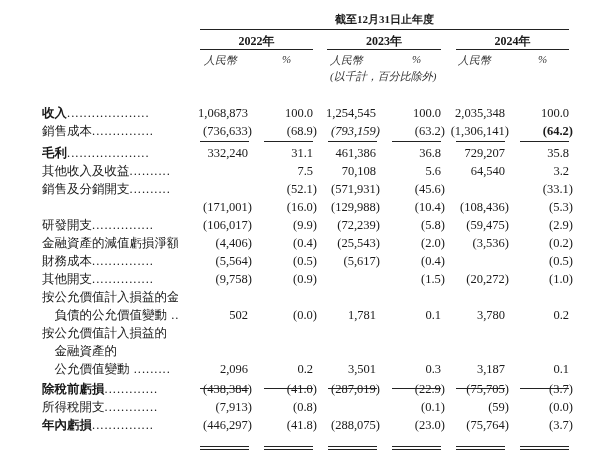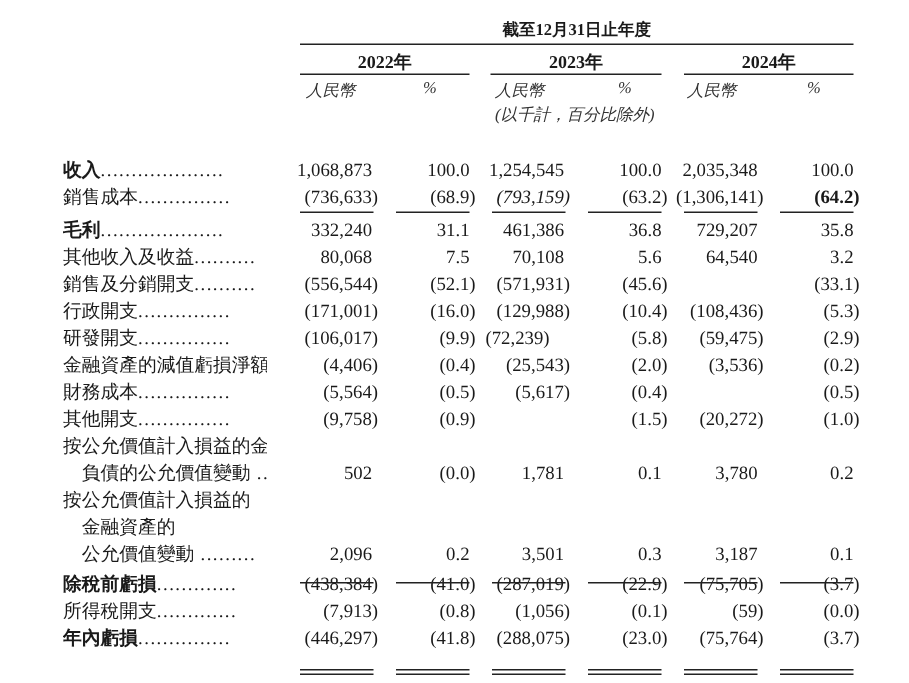--- a/index.html
+++ b/index.html
@@ -67,49 +67,46 @@
       <div class="label bold"><span>毛利</span><span class="dots" style="font-weight: normal;">....................</span></div>
       <div class="num c1">332,240</div>
       <div class="num c2">31.1</div>
       <div class="num c3">461,386</div>
       <div class="num c4">36.8</div>
       <div class="num c5">729,207</div>
       <div class="num c6">35.8</div>
     </div>
     <div class="row" style="top: 162px;">
       <div class="label"><span>其他收入及收益</span><span class="dots" style="font-weight: normal;">..........</span></div>
-      <div class="num c1">80,068</div>
       <div class="num c2">7.5</div>
       <div class="num c3">70,108</div>
       <div class="num c4">5.6</div>
       <div class="num c5">64,540</div>
       <div class="num c6">3.2</div>
     </div>
     <div class="row" style="top: 180px;">
       <div class="label"><span>銷售及分銷開支</span><span class="dots" style="font-weight: normal;">..........</span></div>
-      <div class="num c1" style="right: auto; margin-left: 4px;">(556,544)</div>
       <div class="num c2" style="right: auto; margin-left: 4px;">(52.1)</div>
       <div class="num c3" style="right: auto; margin-left: 4px;">(571,931)</div>
       <div class="num c4" style="right: auto; margin-left: 4px;">(45.6)</div>
       <div class="num c6" style="right: auto; margin-left: 4px;">(33.1)</div>
     </div>
     <div class="row" style="top: 198px;">
-      <div class="label"><span>行政開支</span><span class="dots" style="font-weight: normal;">...............</span></div>
       <div class="num c1" style="right: auto; margin-left: 4px;">(171,001)</div>
       <div class="num c2" style="right: auto; margin-left: 4px;">(16.0)</div>
       <div class="num c3" style="right: auto; margin-left: 4px;">(129,988)</div>
       <div class="num c4" style="right: auto; margin-left: 4px;">(10.4)</div>
       <div class="num c5" style="right: auto; margin-left: 4px;">(108,436)</div>
       <div class="num c6" style="right: auto; margin-left: 4px;">(5.3)</div>
     </div>
     <div class="row" style="top: 216px;">
       <div class="label"><span>研發開支</span><span class="dots" style="font-weight: normal;">...............</span></div>
       <div class="num c1" style="right: auto; margin-left: 4px;">(106,017)</div>
       <div class="num c2" style="right: auto; margin-left: 4px;">(9.9)</div>
-      <div class="num c3" style="right: auto; margin-left: 4px; text-align: center;">(72,239)</div>
+      <div class="num c3" style="right: auto; margin-left: 4px;">(72,239)</div>
       <div class="num c4" style="right: auto; margin-left: 4px;">(5.8)</div>
       <div class="num c5" style="right: auto; margin-left: 4px;">(59,475)</div>
       <div class="num c6" style="right: auto; margin-left: 4px;">(2.9)</div>
     </div>
     <div class="row" style="top: 234px;">
       <div class="label"><span>金融資產的減值虧損淨額</span></div>
       <div class="num c1" style="right: auto; margin-left: 4px;">(4,406)</div>
       <div class="num c2" style="right: auto; margin-left: 4px;">(0.4)</div>
       <div class="num c3" style="right: auto; margin-left: 4px;">(25,543)</div>
       <div class="num c4" style="right: auto; margin-left: 4px;">(2.0)</div>
@@ -183,21 +180,20 @@
       <div class="num c2" style="right: auto; margin-left: 4px;">(41.0)</div>
       <div class="num c3" style="right: auto; margin-left: 4px;">(287,019)</div>
       <div class="num c4" style="right: auto; margin-left: 4px;">(22.9)</div>
       <div class="num c5" style="right: auto; margin-left: 4px;">(75,705)</div>
       <div class="num c6" style="right: auto; margin-left: 4px;">(3.7)</div>
     </div>
     <div class="row" style="top: 398px;">
       <div class="label"><span>所得稅開支</span><span class="dots" style="font-weight: normal;">.............</span></div>
       <div class="num c1" style="right: auto; margin-left: 4px;">(7,913)</div>
       <div class="num c2" style="right: auto; margin-left: 4px;">(0.8)</div>
-      <div class="num c3" style="right: auto; margin-left: 4px;">(1,056)</div>
       <div class="num c4" style="right: auto; margin-left: 4px;">(0.1)</div>
       <div class="num c5" style="right: auto; margin-left: 4px;">(59)</div>
       <div class="num c6" style="right: auto; margin-left: 4px;">(0.0)</div>
     </div>
     <div class="row" style="top: 416px;">
       <div class="label bold"><span>年內虧損</span><span class="dots" style="font-weight: normal;">...............</span></div>
       <div class="num c1" style="right: auto; margin-left: 4px;">(446,297)</div>
       <div class="num c2" style="right: auto; margin-left: 4px;">(41.8)</div>
       <div class="num c3" style="right: auto; margin-left: 4px;">(288,075)</div>
       <div class="num c4" style="right: auto; margin-left: 4px;">(23.0)</div>

